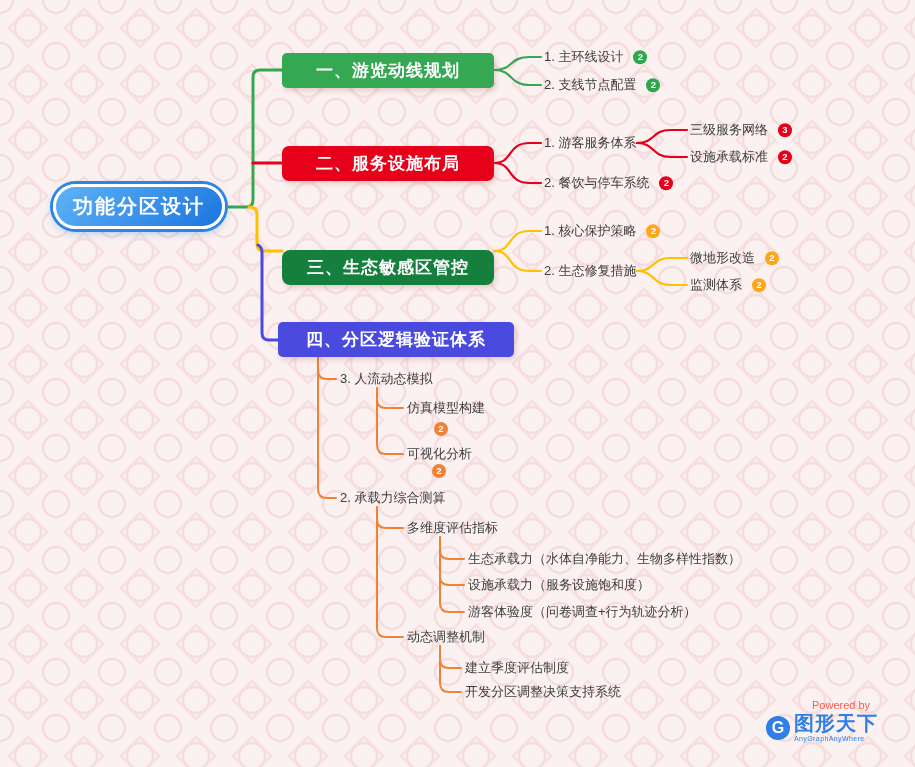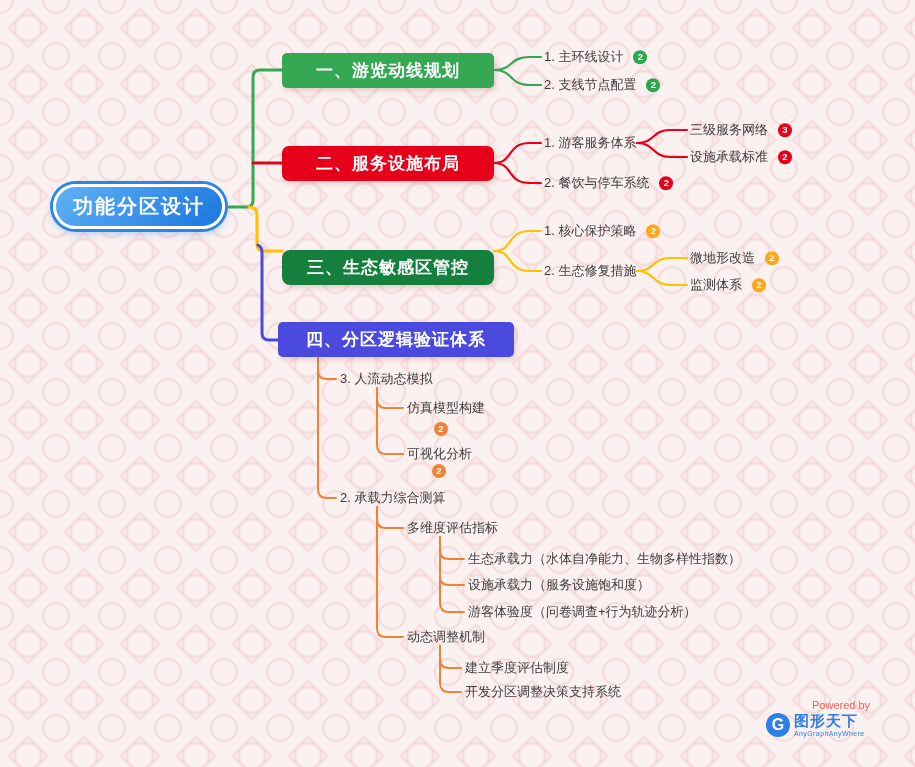--- a/index.html
+++ b/index.html
@@ -44,21 +44,21 @@
 
   .watermark { position:absolute; left:766px; top:699px; z-index:2; }
   .wm-powered { color:#ff5a4e; font-size:11px; margin-bottom:2px;padding-left:46px; }
   .wm-row { display:flex; align-items:center; gap:4px; }
   .wm-logo {
     width:24px; height:24px; border-radius:50%; background:#2e7fe8;
     color:#fff; font-size:16px; font-weight:bold;
     display:flex; align-items:center; justify-content:center; flex:none;
   }
   .wm-text { display:flex; flex-direction:column; line-height:1; }
-  .wm-brand { color:#2e7fe8; font-size:15px; font-weight:bold; letter-spacing:1px; }
+  .wm-brand { color:#2e7fe8; font-size:20px; font-weight:bold; letter-spacing:1px; }
   .wm-sub { color:#2e7fe8; font-size:7px; margin-top:2px; letter-spacing:.4px; }
 </style>
 </head>
 <body>
 
 <div class="stage">
 
   <svg class="bg-svg" width="915" height="767">
     <defs>
       <pattern id="lattice" width="56" height="56" patternUnits="userSpaceOnUse">

